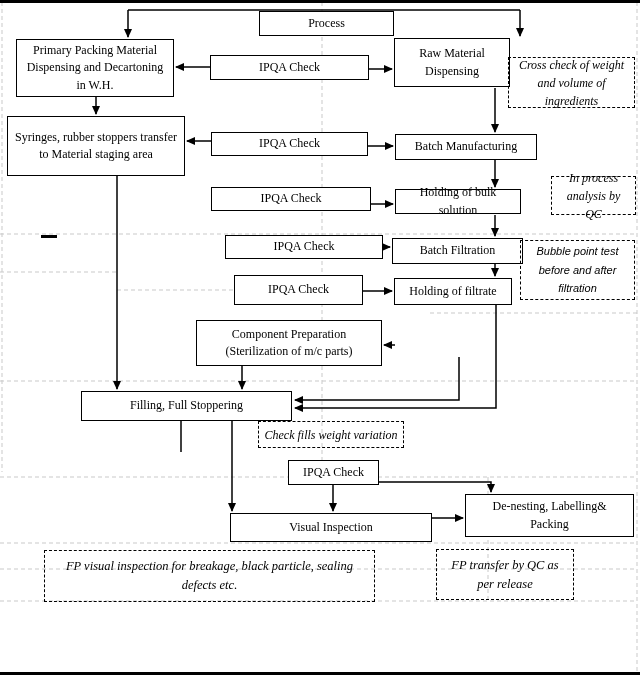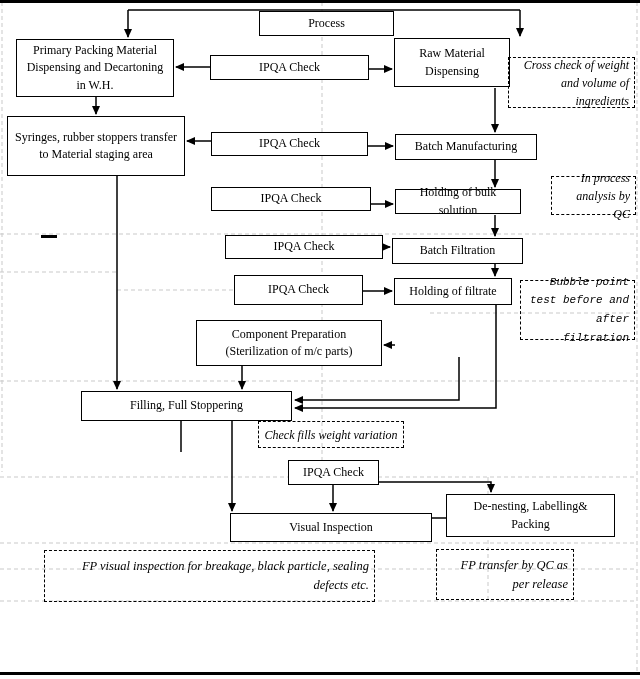--- a/index.html
+++ b/index.html
@@ -20,24 +20,24 @@
   .border-bar{position:absolute;left:0;width:640px;height:2.5px;background:var(--line);}
   .node{
     position:absolute;box-sizing:border-box;
     border:1.5px solid var(--line);background:var(--bg);
     display:flex;align-items:center;justify-content:center;text-align:center;
     font-size:12px;line-height:1.45;color:#000;padding:1px 4px;
   }
   .note{
     position:absolute;box-sizing:border-box;
     border:1.6px dashed var(--line);background:transparent;
-    display:flex;align-items:center;justify-content:center;text-align:right;
+    display:flex;align-items:center;justify-content:center;text-align:center;
     font-style:italic;font-size:12px;line-height:1.5;color:#000;padding:1px 5px;
   }
-  .note.sans{font-family:Liberation Mono, monospace;font-size:11px;line-height:1.7;margin-top:40px;}
+  .note.sans{font-family:Liberation Sans, sans-serif;font-size:11px;line-height:1.7;}
   .tick{position:absolute;background:var(--line);}
 </style>
 </head>
 <body>
 
 <div id="canvas">
 
   <svg class="layer" viewBox="0 0 640 679">
     <path class="grid-line" d="M0,234 H637"></path>
     <path class="grid-line" d="M0,272 H117"></path>
@@ -131,21 +131,21 @@
     </div>
   <div class="node" style="left:81px;top:391px;width:211px;height:30px">
       <span>Filling, Full Stoppering</span>
     </div>
   <div class="node" style="left:288px;top:460px;width:91px;height:25px">
       <span>IPQA Check</span>
     </div>
   <div class="node" style="left:230px;top:513px;width:202px;height:29px">
       <span>Visual Inspection</span>
     </div>
-  <div class="node" style="left:446px;top:494px;width:169px;height:43px">
+  <div class="node" style="left:465px;top:494px;width:169px;height:43px">
       <span style="max-width:150px">De-nesting, Labelling&amp; Packing</span>
     </div>
 
   <div class="note" style="left:508px;top:57px;width:127px;height:51px">
       <span>Cross check of weight and volume of ingredients</span>
     </div>
   <div class="note" style="left:551px;top:176px;width:85px;height:39px">
       <span>In process analysis by QC</span>
     </div>
   <div class="note sans" style="left:520px;top:240px;width:115px;height:60px">

